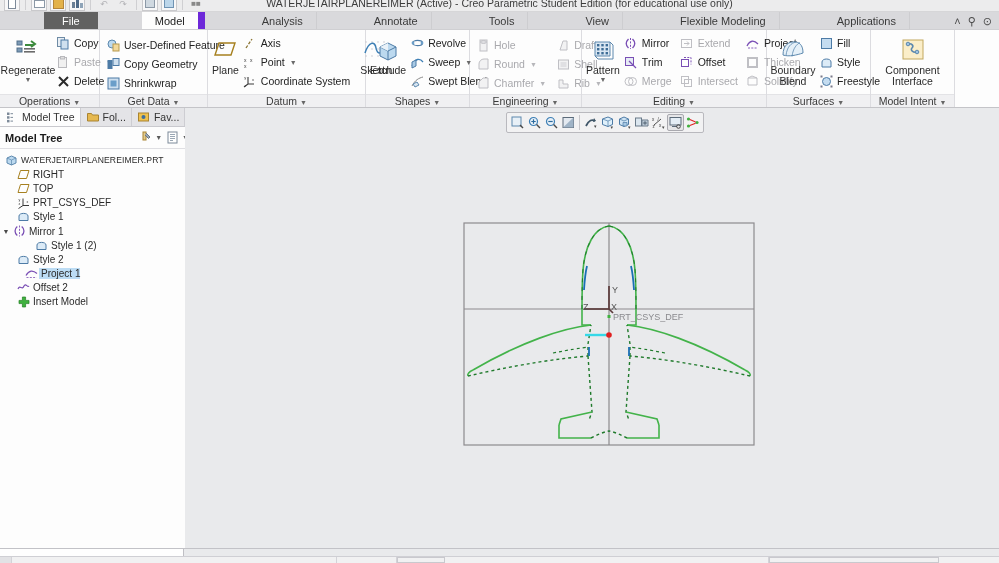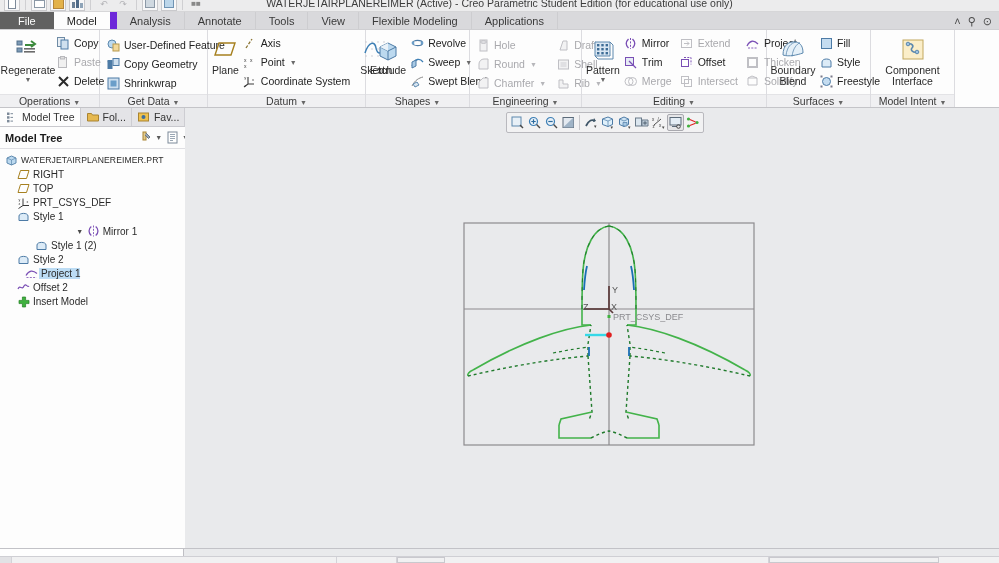--- a/index.html
+++ b/index.html
@@ -31,20 +31,21 @@
   
   .tabstrip {
     position: absolute; left: 0; top: 12px; width: 999px; height: 18px;
     background: #d9d9dc; border-bottom: 1px solid #cfcfd2;
     display: flex; align-items: stretch;
   }
   .tab {
     display: flex; align-items: center; justify-content: center;
     padding: 0 13px; font-size: 11px; color: #3a3a3a; cursor: default;
     border-right: 1px solid #cdcdd0;
+    margin-left: 44px;
   }
   .tab.file { background: #616161; color: #fff; padding: 0 18px; border-right: none; }
   .tab.active { background: #fdfdfd; color: #1b1b1b; border-right: 7px solid #6d28d9; }
   .winctl {
     position: absolute; right: 2px; top: 12px; height: 18px;
     display: flex; align-items: center; gap: 7px; padding-right: 5px;
   }
   .winctl span { font-size: 11px; color: #4a4a4a; line-height: 1; }
 
   
@@ -810,21 +811,21 @@
 
       <div class="trow" style="padding-left:16px;">
         <span class="tico">
           <svg width="13" height="11" viewBox="0 0 13 11">
               <path d="M2 9.5 L2 5 C2 1.5, 11 1.5, 11 5 L11 9.5 Z" fill="#dcebf7" stroke="#4d7ba6"></path>
             </svg>
         </span>
         <span class="tlabel">Style 1</span>
       </div>
 
-      <div class="trow" style="padding-left:0px;justify-content:center;">
+      <div class="trow" style="padding-left:0px;">
         <span class="exp">▼</span>
         <span class="tico">
           <svg width="13" height="12" viewBox="0 0 13 12">
               <path d="M6.5 0.5 L6.5 11.5" stroke="#7a4fb5" stroke-width="0.9" stroke-dasharray="2 1.3"></path>
               <path d="M4.3 1.5 C1.3 4, 1.3 8, 4.3 10.5" fill="none" stroke="#7a4fb5" stroke-width="1.3"></path>
               <path d="M8.7 1.5 C11.7 4, 11.7 8, 8.7 10.5" fill="none" stroke="#7a4fb5" stroke-width="1.3"></path>
             </svg>
         </span>
         <span class="tlabel">Mirror 1</span>
       </div>

